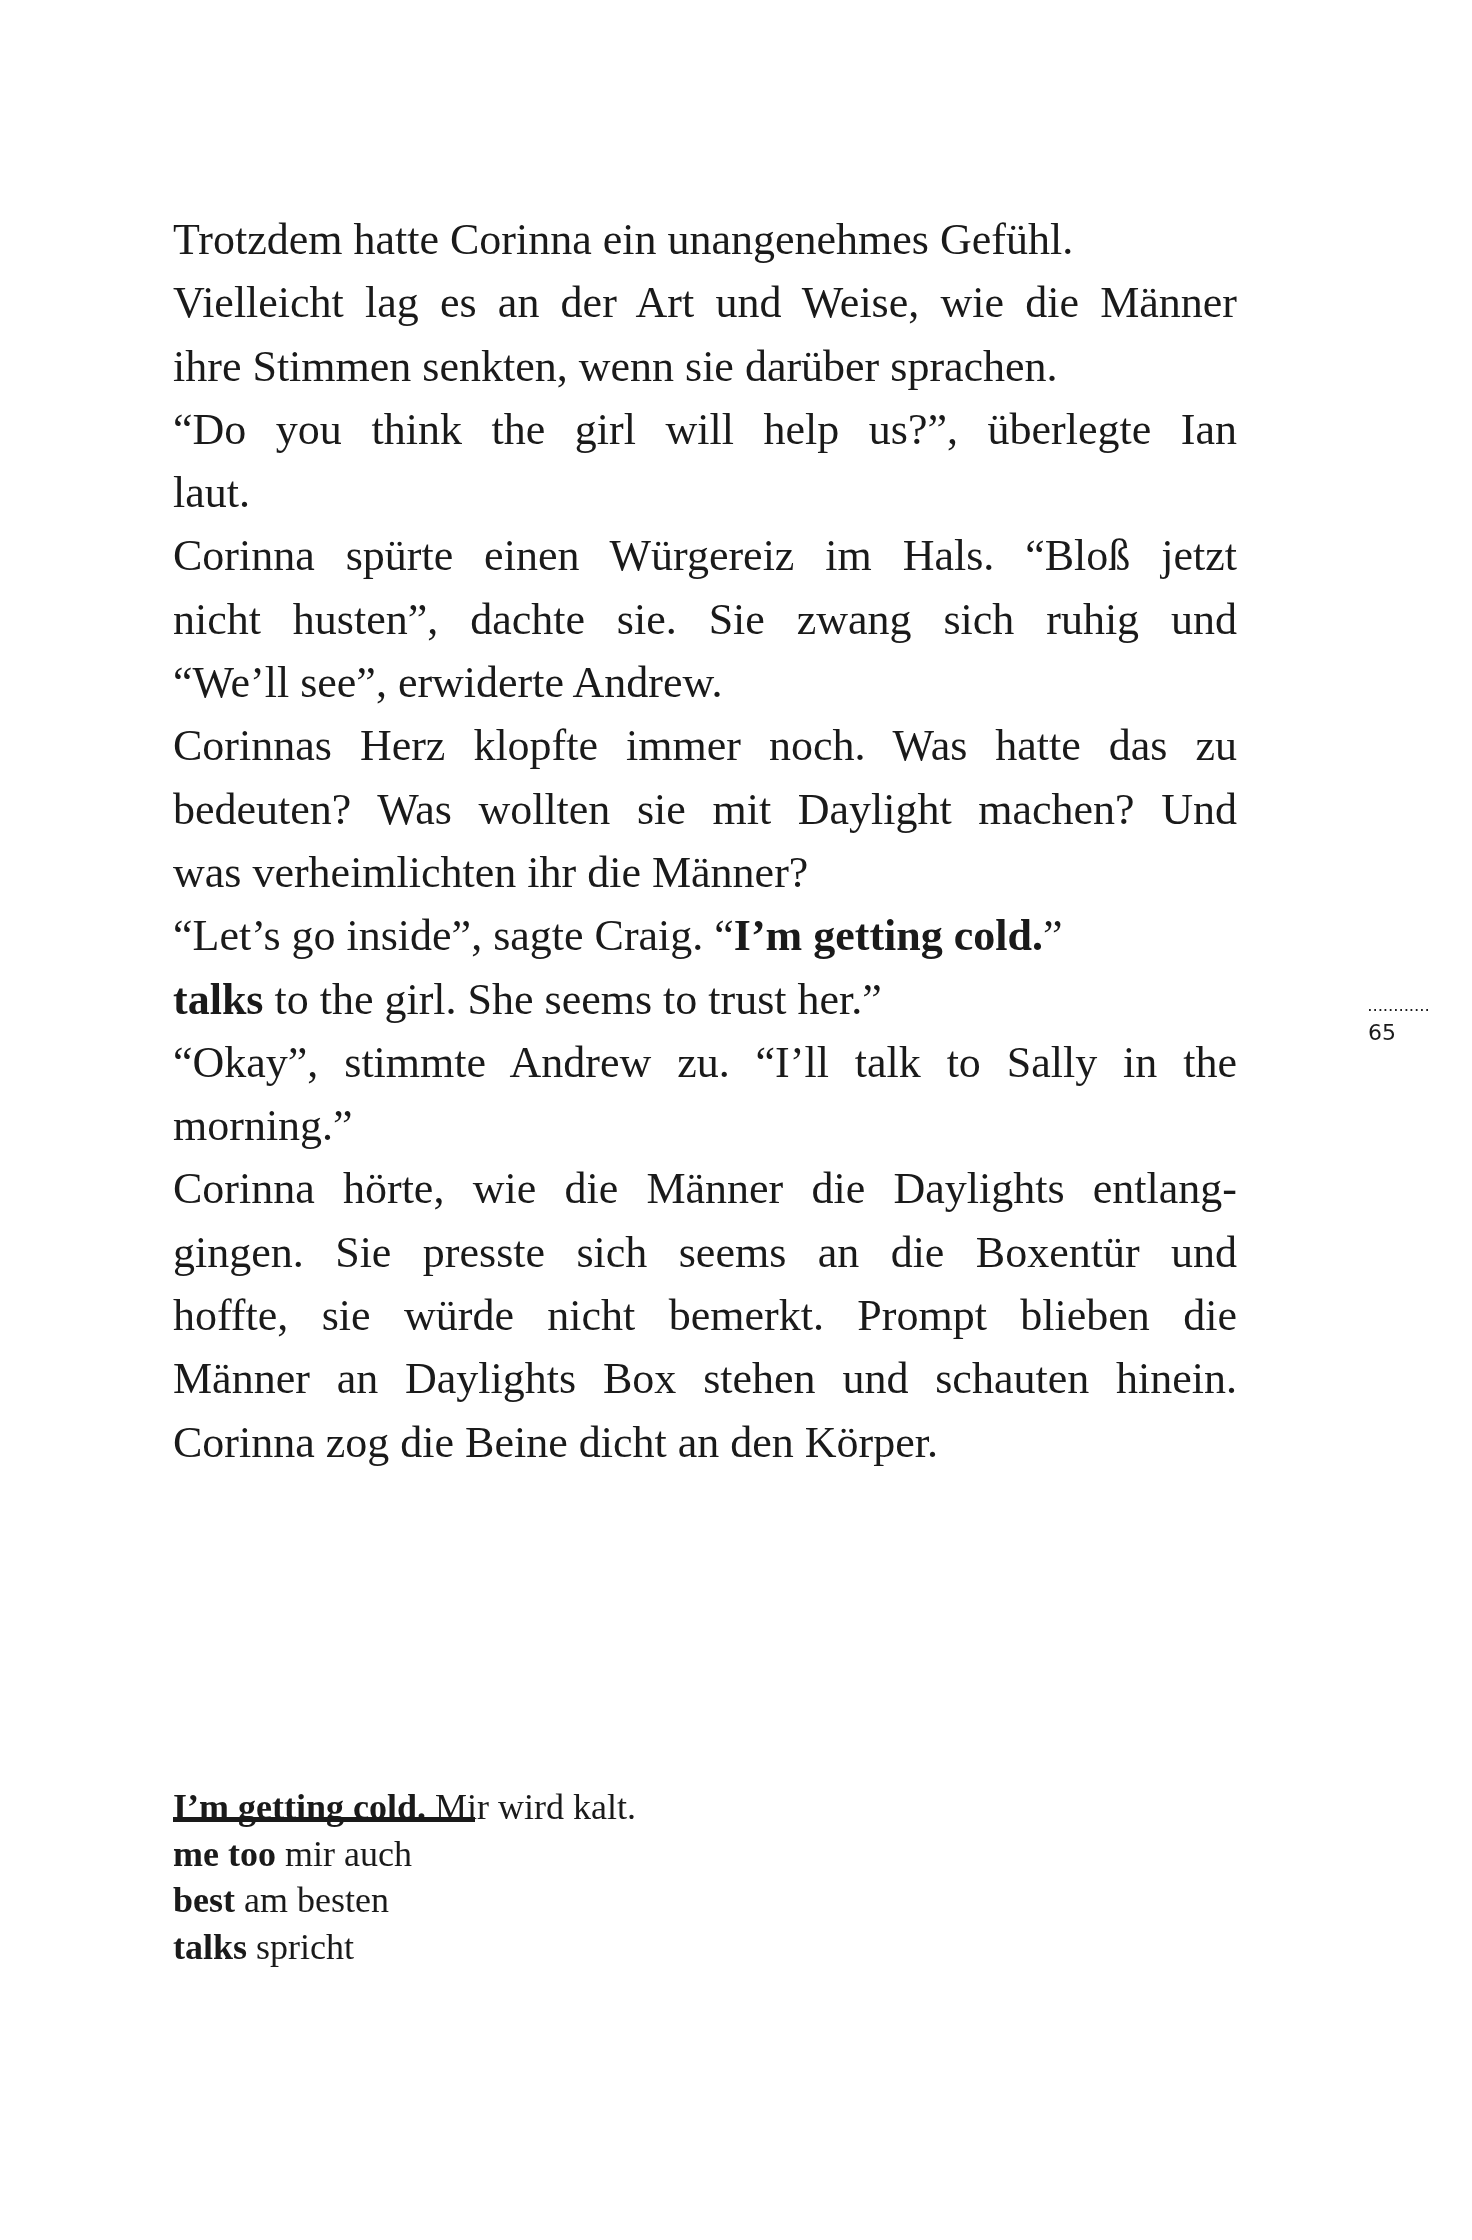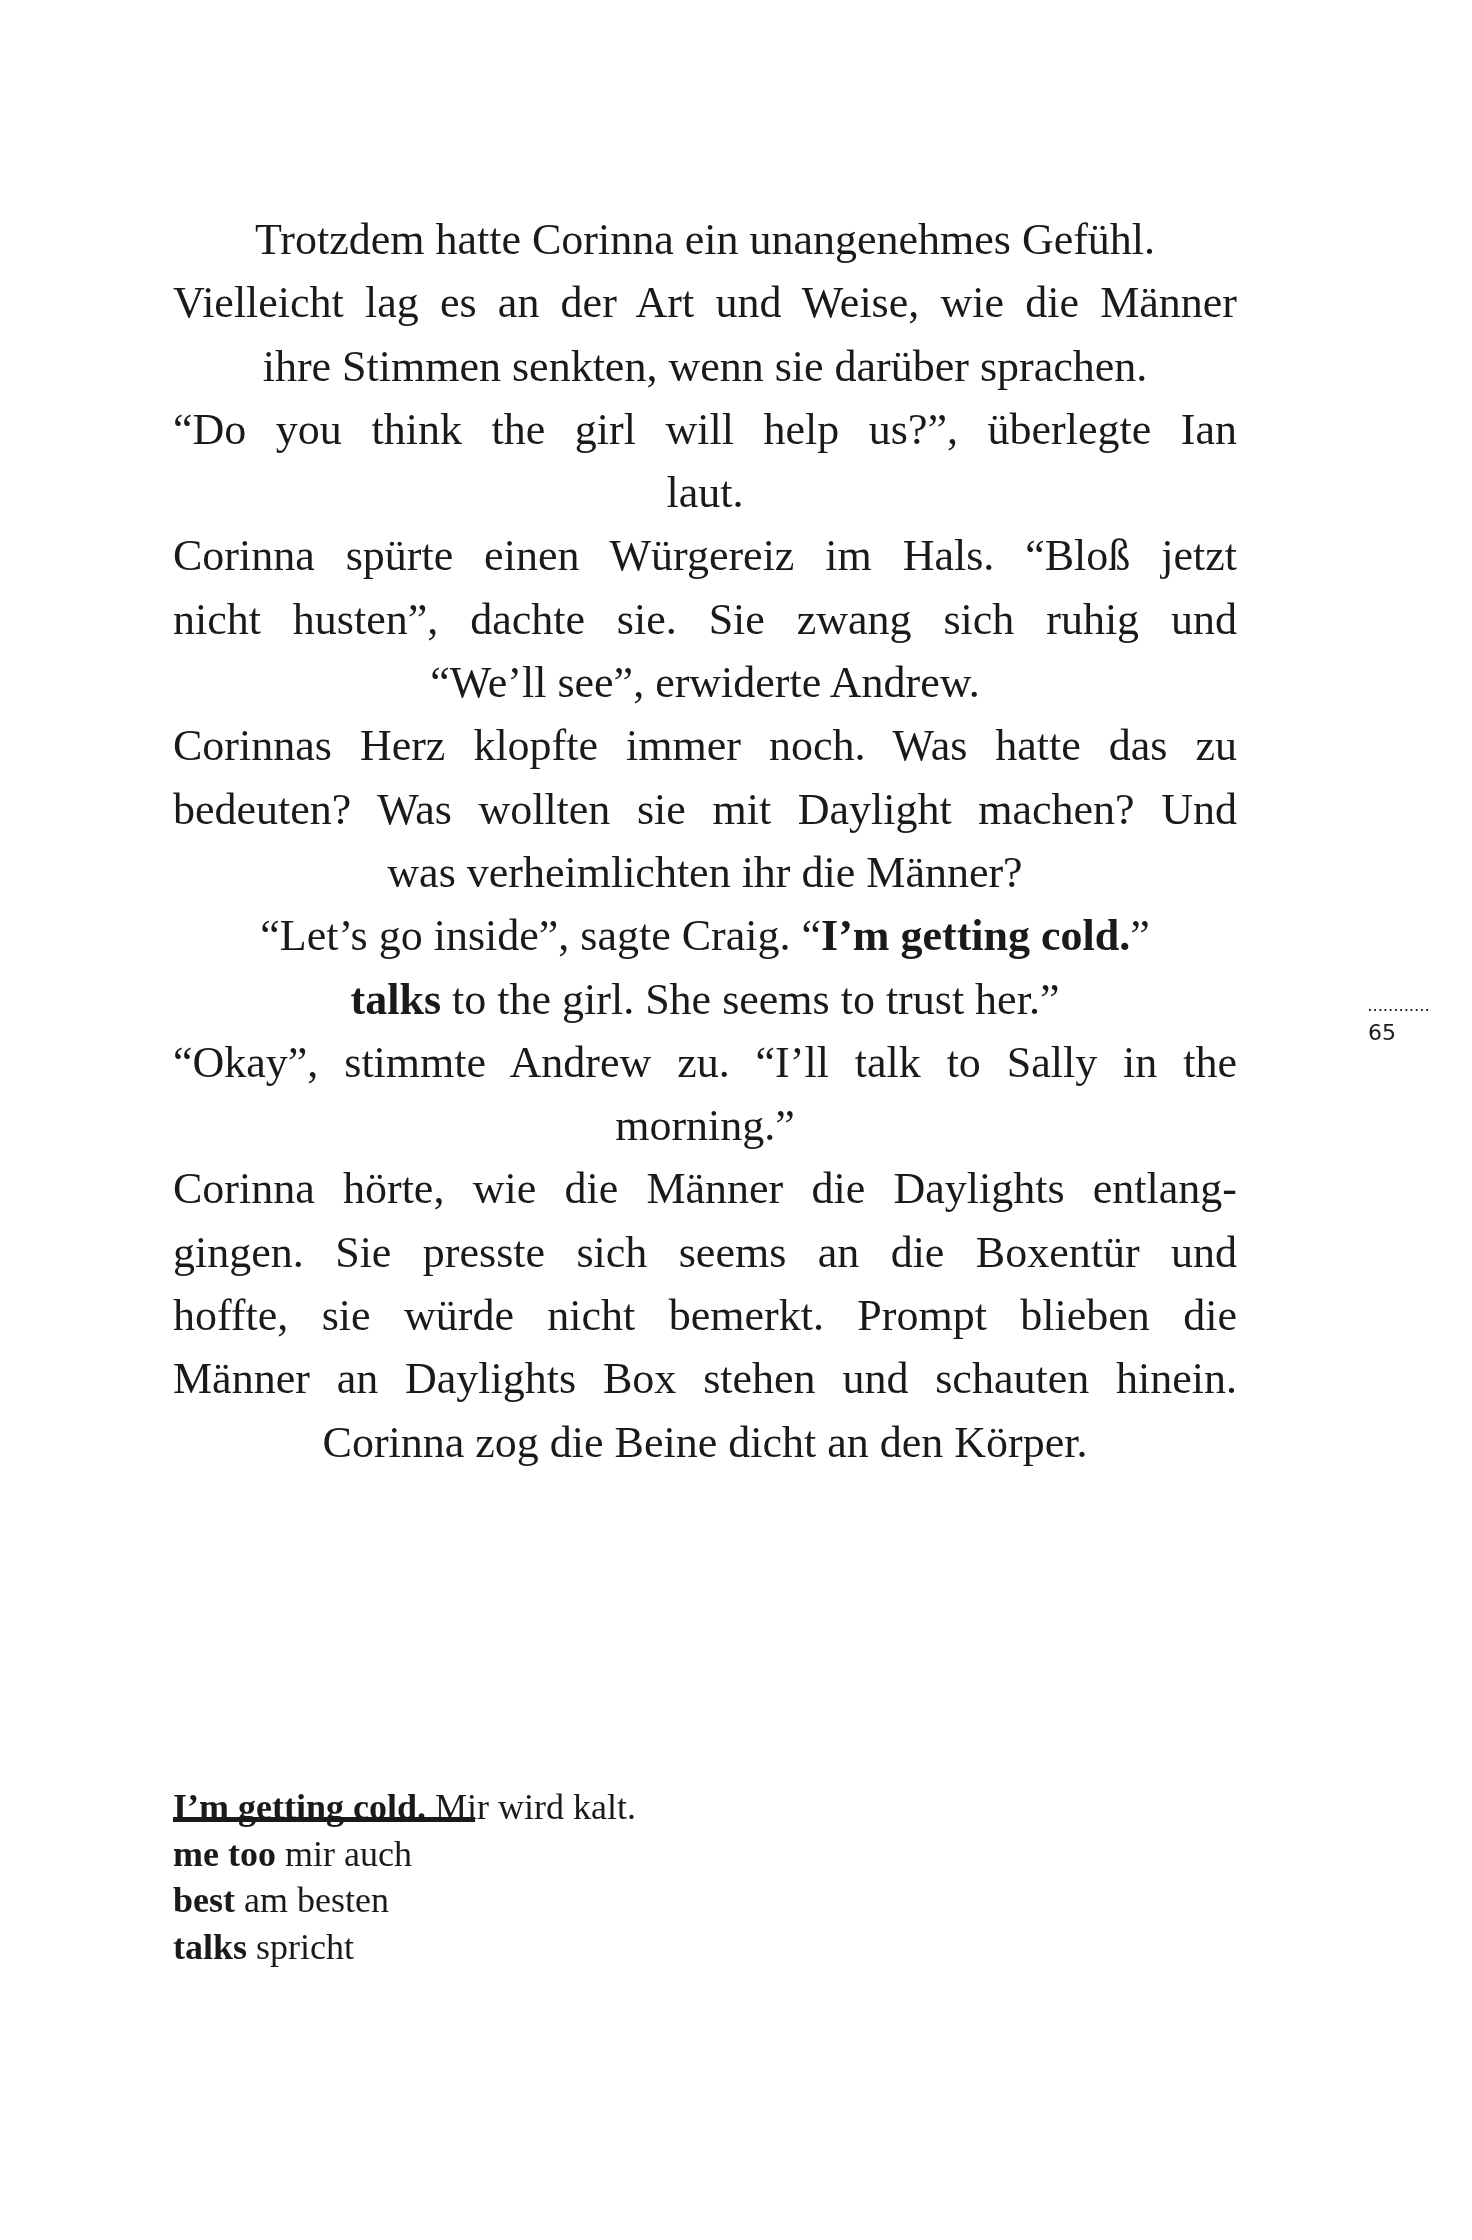--- a/index.html
+++ b/index.html
@@ -1,20 +1,20 @@
 <!DOCTYPE html>
 <html><head>
 <meta charset="utf-8">
 <style>
   html,body{margin:0;padding:0;background:#fff;}
   body{width:1472px;height:2240px;position:relative;overflow:hidden;font-family:"Liberation Serif","DejaVu Serif",serif;color:#1a1a1a;}
   .body-text{position:absolute;left:173px;top:208px;width:1064px;}
   .line{height:63.3px;line-height:63.3px;font-size:44px;white-space:nowrap;overflow:visible;}
   .line.j{text-align:justify;text-align-last:justify;}
-  .line.l{text-align:center;}
+  .line.l{text-align:left;}
   b{font-weight:bold;}
   .page-num{position:absolute;left:1368px;top:1006px;width:104px;}
   .dots{font-family:"DejaVu Sans",sans-serif;font-size:10px;letter-spacing:1.4px;line-height:10px;color:#1a1a1a;font-weight:bold;}
   .num{font-family:"DejaVu Sans",sans-serif;font-size:22px;line-height:34px;color:#1a1a1a;}
   .rule{position:absolute;left:173px;top:1817px;width:302px;height:5px;background:#1a1a1a;}
   .footnotes{position:absolute;left:173px;top:1784px;}
   .fn{font-size:36px;line-height:46.5px;white-space:nowrap;}
 </style>
 </head>
 <body>

